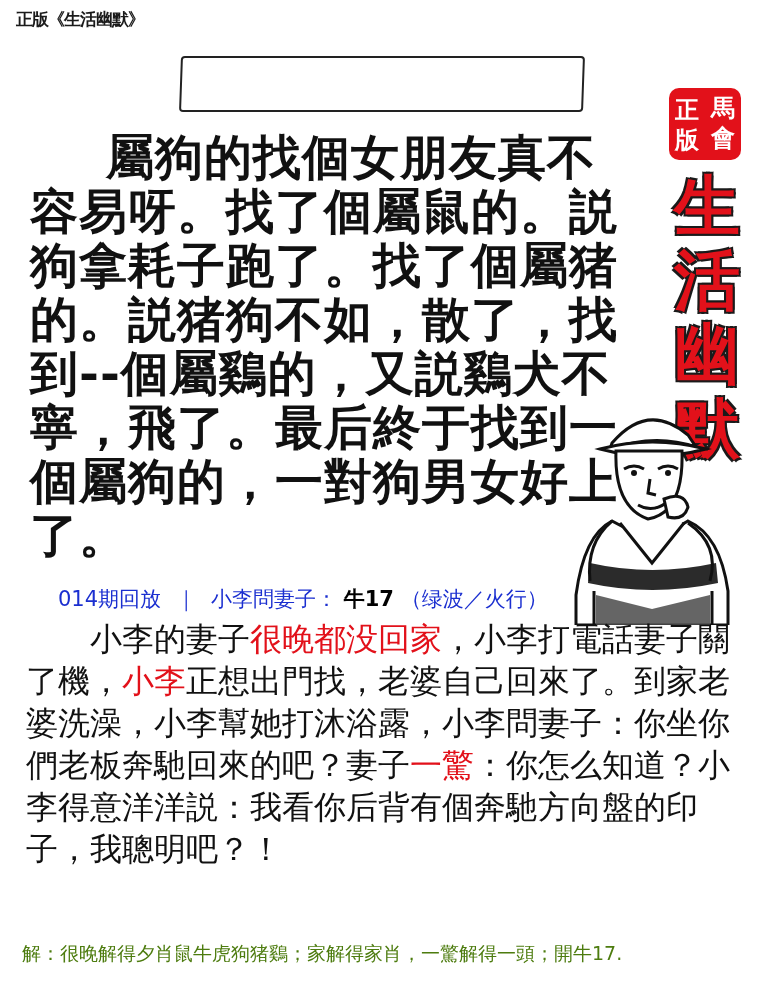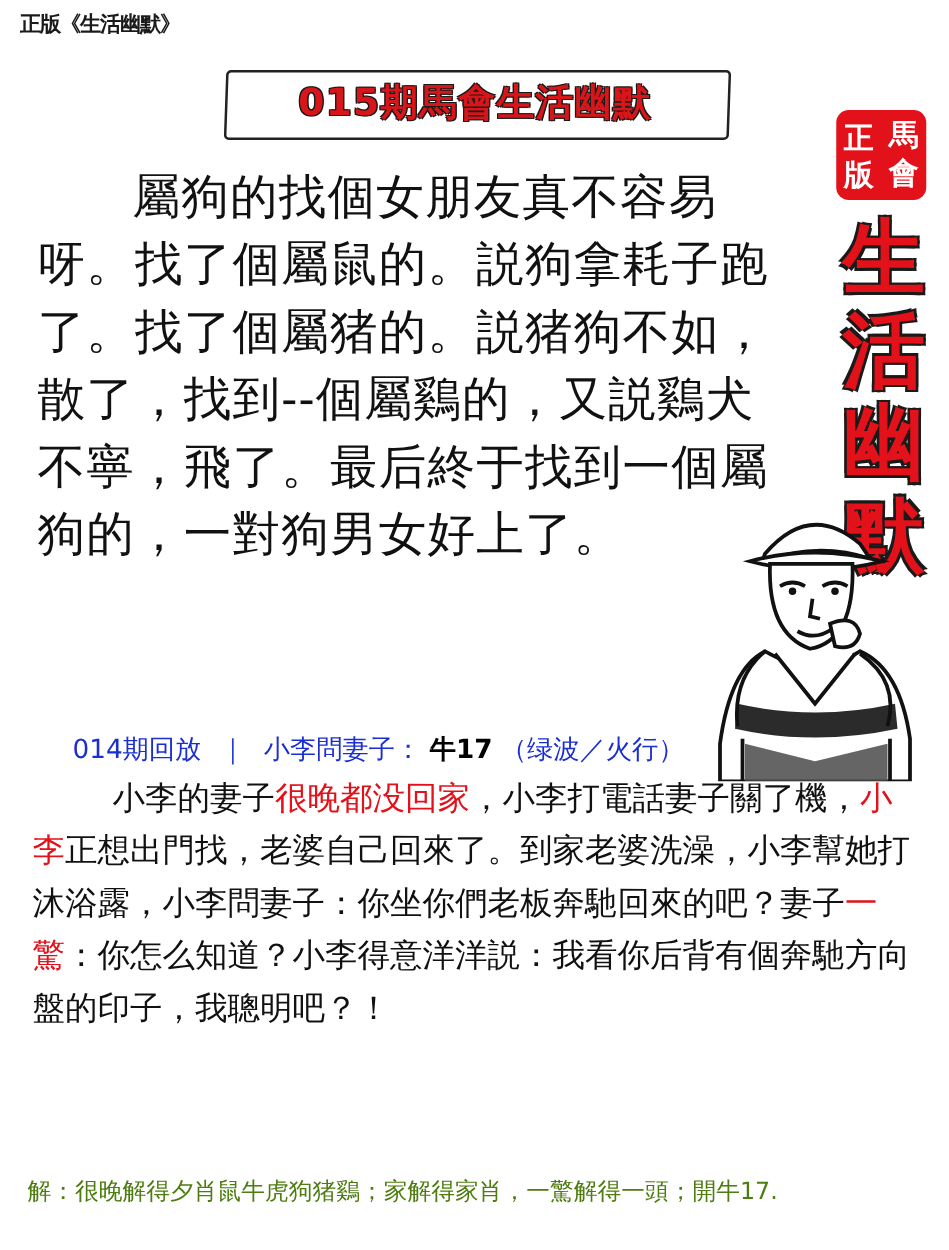--- a/index.html
+++ b/index.html
@@ -102,26 +102,27 @@
       -2px  2px 0 #1a1a1a,
        2px  2px 0 #1a1a1a;
   }
 
   
   .joke-body {
     position: absolute;
     left: 30px;
     top: 130px;
     width: 595px;
-    font-size: 38px;
+    font-size: 48px;
     line-height: 54px;
     letter-spacing: 1px;
     text-indent: 76px;
     color: #111;
     font-family: "DejaVu Serif", "Liberation Serif", serif;
+    font-weight: bold;
   }
 
   
   .cartoon {
     position: absolute;
     left: 560px;
     top: 395px;
     width: 190px;
     height: 230px;
   }
@@ -139,21 +140,21 @@
   }
   .info-line .sep { margin: 0 8px; color: #1b2fd0; }
   .info-line .hl { color: #000000; font-weight: bold; }
 
   
   .story-body {
     position: absolute;
     left: 26px;
     top: 618px;
     width: 710px;
-    font-size: 26px;
+    font-size: 32px;
     line-height: 42px;
     letter-spacing: 0px;
     text-indent: 64px;
     color: #111;
     font-family: "DejaVu Serif", "Liberation Serif", serif;
   }
   .story-body .red { color: #e2111a; }
 
   
   .answer-line {
@@ -168,21 +169,20 @@
     font-family: "DejaVu Sans", "Liberation Sans", sans-serif;
   }
 </style>
 </head>
 <body>
 
 <div class="corner-title">正版《生活幽默》</div>
 
 <div class="banner-wrap">
   <div class="banner-box"></div>
-  <div class="banner-text">015期馬會生活幽默</div>
 </div>
 
 <div class="seal">
   <span class="s1">正</span>
   <span class="s2">馬</span>
   <span class="s3">版</span>
   <span class="s4">會</span>
 </div>
 
 <div class="vertical-brand">

